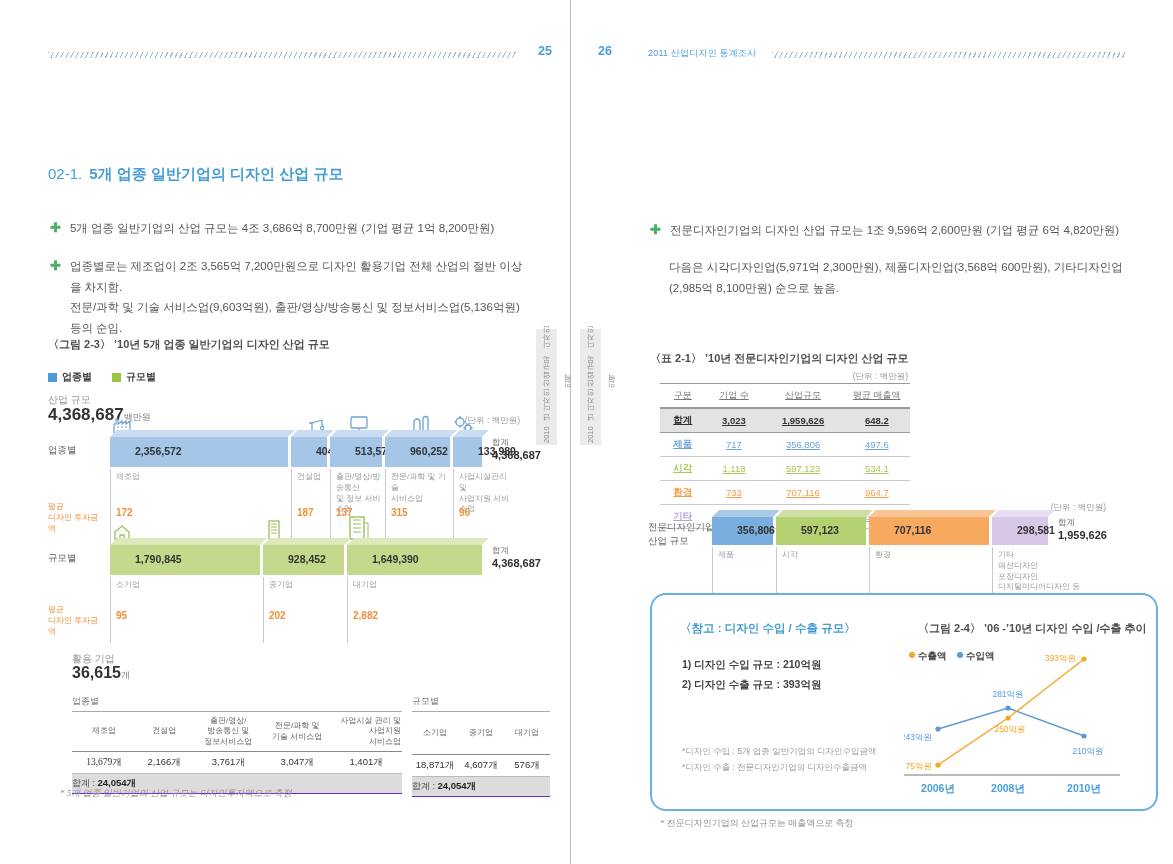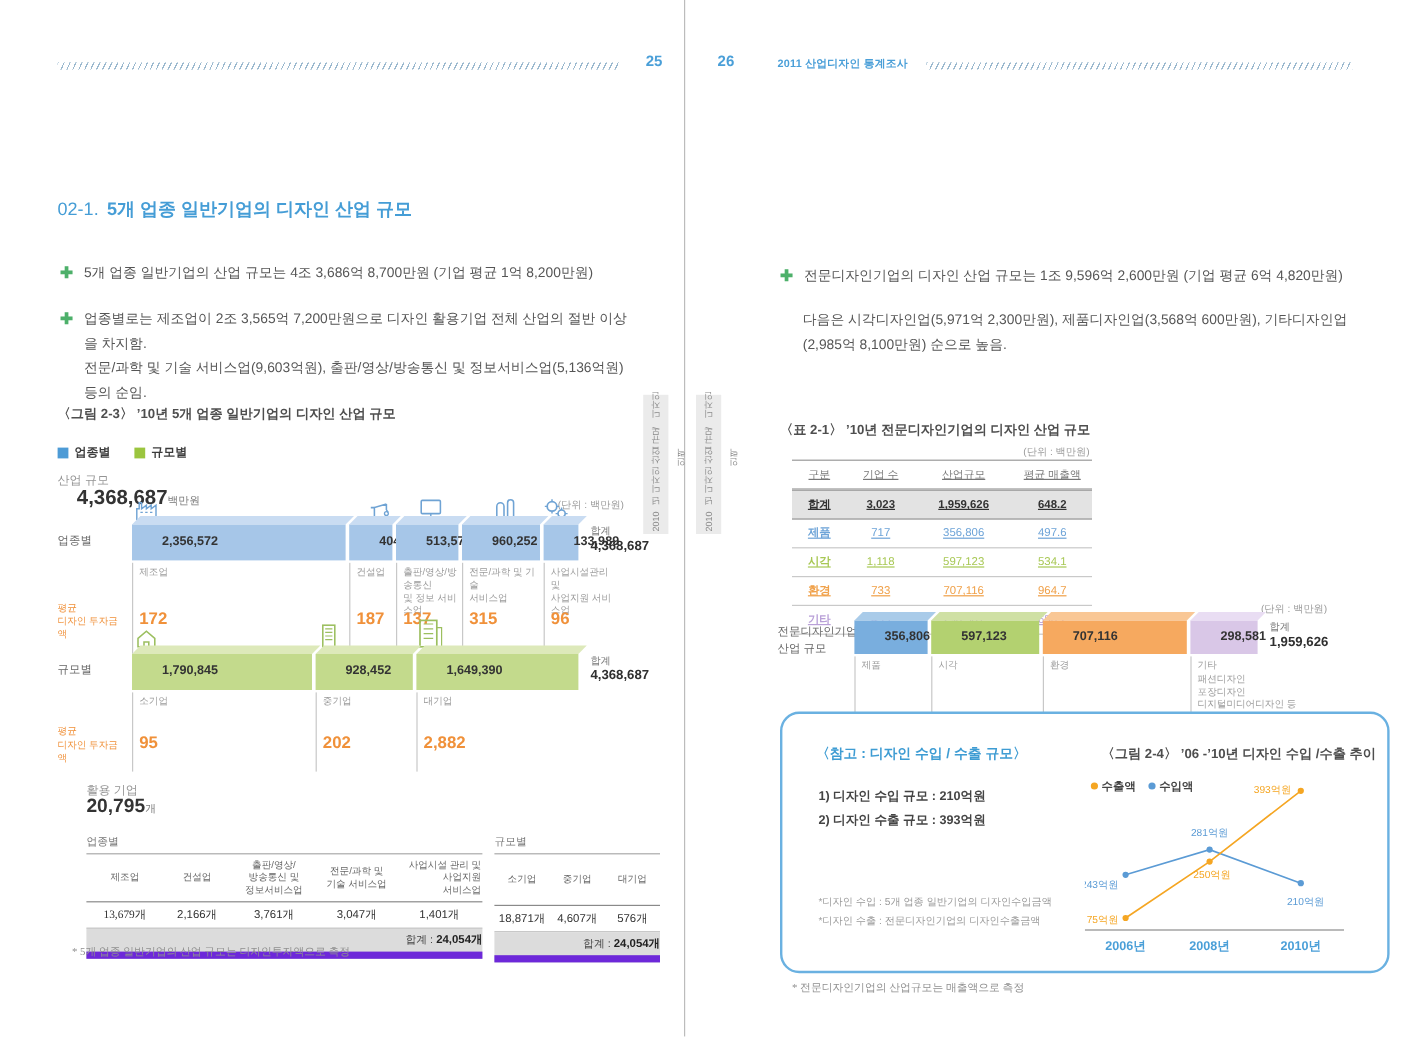--- a/index.html
+++ b/index.html
@@ -3,21 +3,21 @@
 <meta charset="utf-8">
 <style>
   html,body{margin:0;padding:0;background:#fff;}
   body{font-family:"Liberation Sans",sans-serif;color:#555;}
   #canvas{position:relative;width:1173px;height:864px;background:#fff;overflow:hidden;}
   .abs{position:absolute;}
   .pre{white-space:pre-line;}
   
   .hatch{height:6px;background:repeating-linear-gradient(115deg,#9bb9cf 0 1px,rgba(0,0,0,0) 1px 4.5px);}
   .pagenum{font-weight:bold;color:#4a9fd8;font-size:12.5px;}
-  .doctitle{font-weight:bold;color:#4a9fd8;font-size:9px;letter-spacing:.2px;}
+  .doctitle{font-weight:normal;color:#4a9fd8;font-size:9px;letter-spacing:.2px;}
   .spine{left:570px;top:0;width:1px;height:864px;background:#bcbcbc;}
   .tab{top:329px;width:21px;height:116px;background:#ebebeb;}
   .tab span{display:block;writing-mode:vertical-rl;transform:rotate(180deg);font-size:7.5px;color:#8a8a8a;line-height:21px;height:116px;text-align:center;}
   
   .sec{font-size:15px;color:#459dd6;}
   .sec .no{font-weight:normal;margin-right:7px;}
   .sec .t{font-weight:bold;}
   .bullet{display:flex;gap:9px;font-size:11.5px;color:#555;line-height:1.8;}
   .plus{color:#4db06a;font-weight:bold;font-size:13px;line-height:1.5;}
   .caption{font-size:11px;color:#4e4e4e;font-weight:bold;}
@@ -29,30 +29,30 @@
   .unit-note{font-size:8.5px;color:#9a9a9a;}
   
   .seg{position:absolute;height:30px;}
   .seg .face-top{position:absolute;left:0;top:-7px;width:100%;height:7px;transform-origin:0 100%;transform:skewX(-45deg);}
   .seg .val{position:absolute;left:6px;top:8px;font-size:10.5px;font-weight:bold;color:#333;margin-left:19px;}
   .rowlabel{font-size:9.5px;color:#666;}
   .total .tl{font-size:8.5px;color:#777;line-height:1.4;}
   .total .tv{font-size:11px;font-weight:bold;color:#2f2f2f;}
   .tick{position:absolute;border-left:1px solid #c8c8c8;padding:3px 0 0 5px;box-sizing:border-box;}
   .tick .lab{font-size:8px;color:#9b9b9b;line-height:1.35;}
-  .tick .avg{position:absolute;left:5px;font-size:14px;font-weight:bold;color:#f0913a;}
+  .tick .avg{position:absolute;left:5px;font-size:10px;font-weight:bold;color:#f0913a;}
   .avglabel{font-size:8px;color:#f0913a;line-height:1.35;}
   
   .utable{position:absolute;font-size:8px;color:#666;}
   .utable .ttl{font-size:9px;color:#777;padding-bottom:3px;border-bottom:1px solid #aaa;}
   .utable .hrow{display:flex;align-items:center;border-bottom:1px solid #8a8a8a;}
   .utable .hrow div{text-align:center;padding:4px 1px;line-height:1.3;}
   .utable .vrow{display:flex;border-bottom:1px solid #bbb;}
   .utable .vrow div{text-align:center;padding:4px 1px;font-size:9.5px;color:#333;}
-  .utable .trow{background:#dcdcdc;border-bottom:6px solid #6d28d9;text-align:right;padding:3px 0;font-size:9px;color:#444;}
+  .utable .trow{background:#dcdcdc;border-bottom:1px solid #6d28d9;text-align:left;padding:3px 0;font-size:9px;color:#444;}
   .utable .trow b{font-size:9.5px;color:#222;}
   
   .rtable{position:absolute;font-size:9.5px;}
   .rtable .row{display:flex;align-items:center;border-bottom:1px solid #c9c9c9;text-decoration:underline;}
   .rtable .row div{text-align:center;padding:5px 2px;}
   .rtable .hdr{border-top:1px solid #999;border-bottom:1px solid #999;color:#777;font-size:9px;}
   .rtable .sum{background:#e3e3e3;border-top:1px solid #999;border-bottom:1px solid #999;color:#333;font-weight:bold;}
   .c-prod{color:#6ea4d8;} .c-vis{color:#a8c855;} .c-env{color:#f0a048;} .c-etc{color:#b9a0d8;}
   
   .refbox{border:2px solid #6ab1e1;border-radius:16px;background:#fff;}
@@ -104,21 +104,21 @@
           <span class="swatch" style="background:#4d9bd6;"></span>
           <span>업종별</span>
         </div>
       <div class="legend-item">
           <span class="swatch" style="background:#9bc53f;"></span>
           <span>규모별</span>
         </div>
     </div>
 
     <div class="abs scale-label" style="left:0;top:228px;">산업 규모</div>
-    <div class="abs scale-value" style="left:16px;top:240px;"><span>4,368,687</span><span class="scale-unit">백만원</span></div>
+    <div class="abs scale-value" style="left:0;top:240px;"><span>4,368,687</span><span class="scale-unit">백만원</span></div>
     <div class="abs unit-note" style="right:28px;top:250px;">(단위 : 백만원)</div>
 
     <div class="abs rowlabel" style="left:0;top:279px;">업종별</div>
 
     <svg class="icon" style="left:64px;top:250px;" width="22" height="20" viewBox="0 0 22 20">
         <path d="M2 18 V9 h2 V4 h2 v5 l4-3 v3 l4-3 v3 l4-3 v12 z M5 12 h2 M9 12 h2 M13 12 h2" fill="none" stroke="#6fa3d4" stroke-width="1.2"></path>
       </svg>
     <svg class="icon" style="left:258px;top:252px;" width="20" height="18" viewBox="0 0 20 18">
         <path d="M2 16 h8 M6 16 V6 L16 3 M16 3 v5 M16 8 l1.5 2 M3 6 l3 0" fill="none" stroke="#6fa3d4" stroke-width="1.3"></path>
         <circle cx="16" cy="11" r="1.6" fill="none" stroke="#6fa3d4" stroke-width="1.1"></circle>
@@ -231,21 +231,21 @@
       <div class="avg" style="top:33px;">202</div>
     </div>
     <div class="tick" style="left:299px;top:412px;width:135px;height:66px;">
       <div class="lab">대기업</div>
       <div class="avg" style="top:33px;">2,882</div>
     </div>
     <div class="abs avglabel pre" style="left:0;top:440px;width:58px;">평균
 디자인 투자금액</div>
 
     <div class="abs scale-label" style="left:24px;top:487px;">활용 기업</div>
-    <div class="abs" style="left:24px;top:499px;font-size:16px;font-weight:bold;color:#333;"><span>20,795</span><span class="scale-unit">개</span></div>
+    <div class="abs" style="left:24px;top:499px;font-size:16px;font-weight:bold;color:#333;"><span>36,615</span><span class="scale-unit">개</span></div>
 
     <div class="utable" style="left:24px;top:530px;width:330px;">
       <div class="ttl">업종별</div>
       <div class="hrow">
         <div class="pre" style="width:64px;">제조업</div>
         <div class="pre" style="width:56px;">건설업</div>
         <div class="pre" style="width:72px;">출판/영상/
 방송통신 및
 정보서비스업</div>
         <div class="pre" style="width:66px;">전문/과학 및
@@ -272,21 +272,21 @@
         <div style="width:46px;">대기업</div>
       </div>
       <div class="vrow">
         <div style="width:46px;">18,871개</div>
         <div style="width:46px;">4,607개</div>
         <div style="width:46px;">576개</div>
       </div>
       <div class="trow"><span>합계 : </span><b>24,054개</b></div>
     </div>
 
-    <div class="abs footnote" style="left:12px;top:622px;">* 5개 업종 일반기업의 산업 규모는 디자인투자액으로 측정</div>
+    <div class="abs footnote" style="left:12px;top:622px;font-style:italic;">* 5개 업종 일반기업의 산업 규모는 디자인투자액으로 측정</div>
   </div>
 
   <div class="abs" style="left:648px;top:165px;width:512px;height:690px;">
 
     <div class="abs bullet" style="left:2px;top:55px;width:490px;">
       <span class="plus">✚</span>
       <span>전문디자인기업의 디자인 산업 규모는 1조 9,596억 2,600만원 (기업 평균 6억 4,820만원)</span>
     </div>
     <div class="abs" style="left:21px;top:92px;width:470px;font-size:11.5px;color:#555;line-height:1.85;">
       <div>다음은 시각디자인업(5,971억 2,300만원), 제품디자인업(3,568억 600만원), 기타디자인업(2,985억 8,100만원) 순으로 높음.</div>

